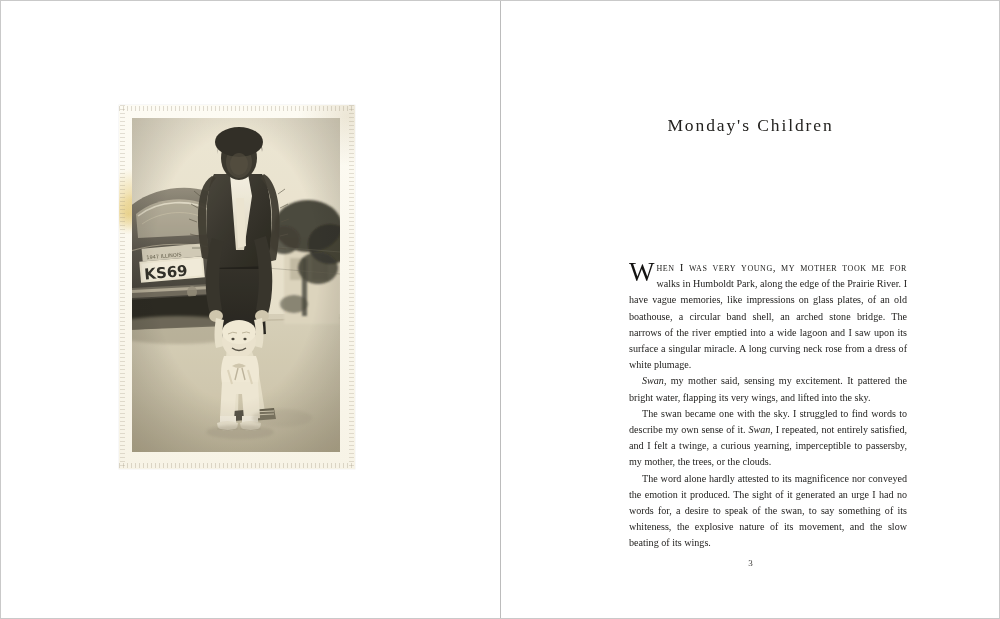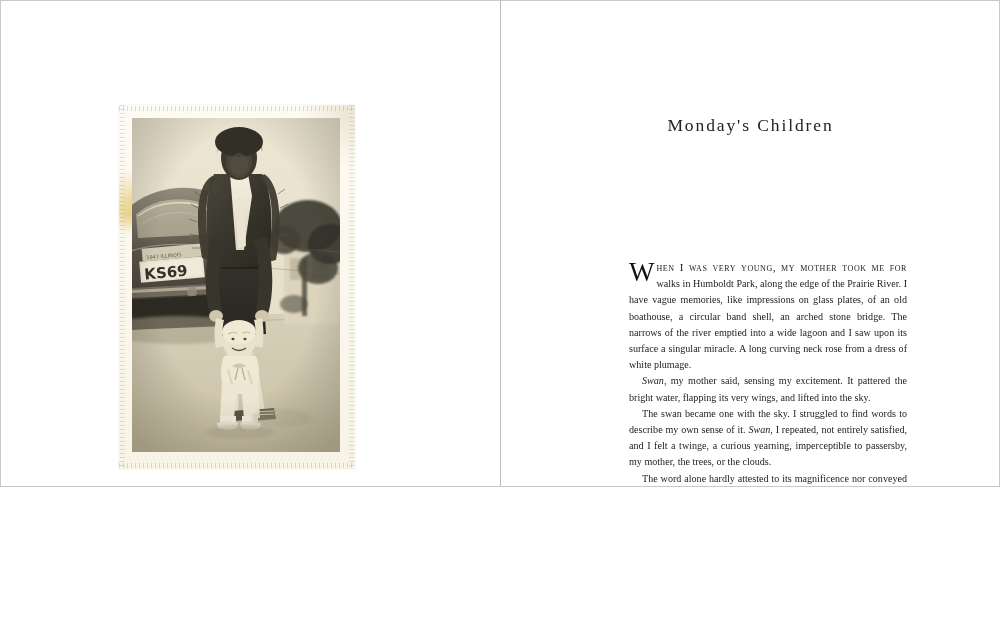--- a/index.html
+++ b/index.html
@@ -7,21 +7,21 @@
     padding: 0;
     background: #ffffff;
   }
   body {
     font-family: "Liberation Serif", serif;
   }
 
   .spread {
     position: relative;
     width: 1000px;
-    height: 487px;
+    height: 619px;
     background: #ffffff;
     box-sizing: border-box;
     border: 1px solid #c9c9c9;
     overflow: hidden;
   }
 
   
   .spine {
     position: absolute;
     left: 499px;

